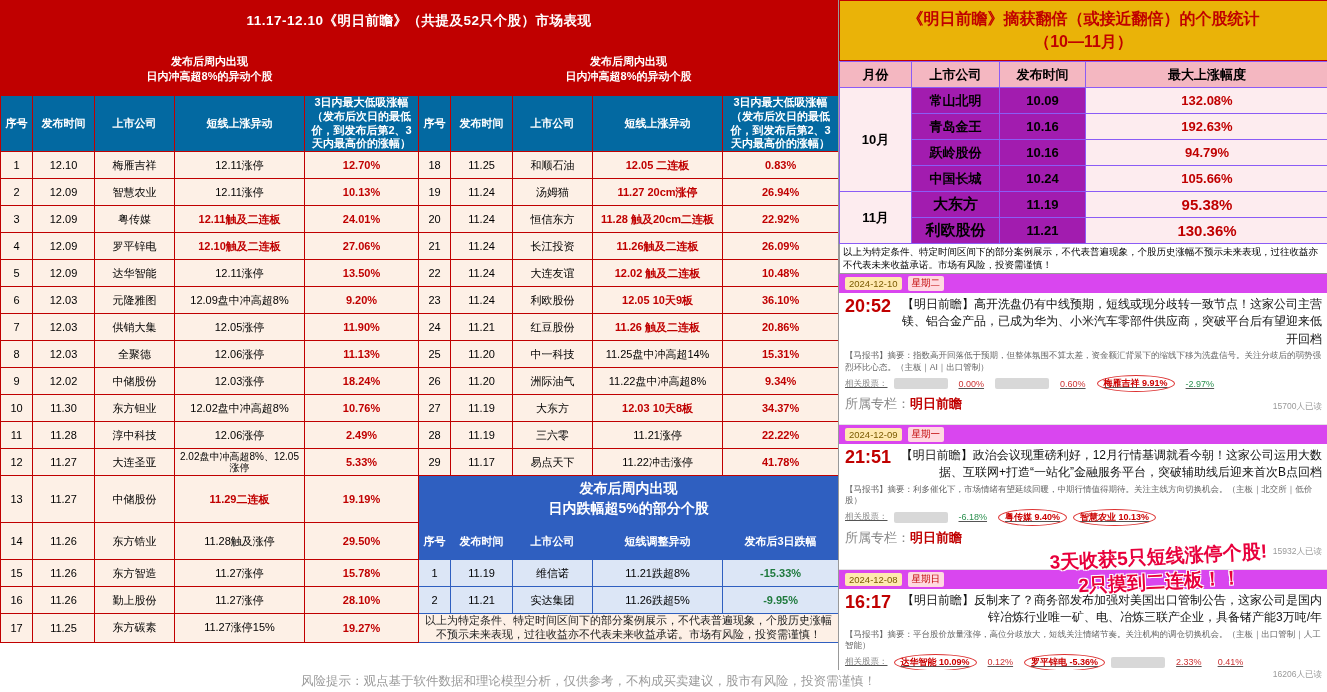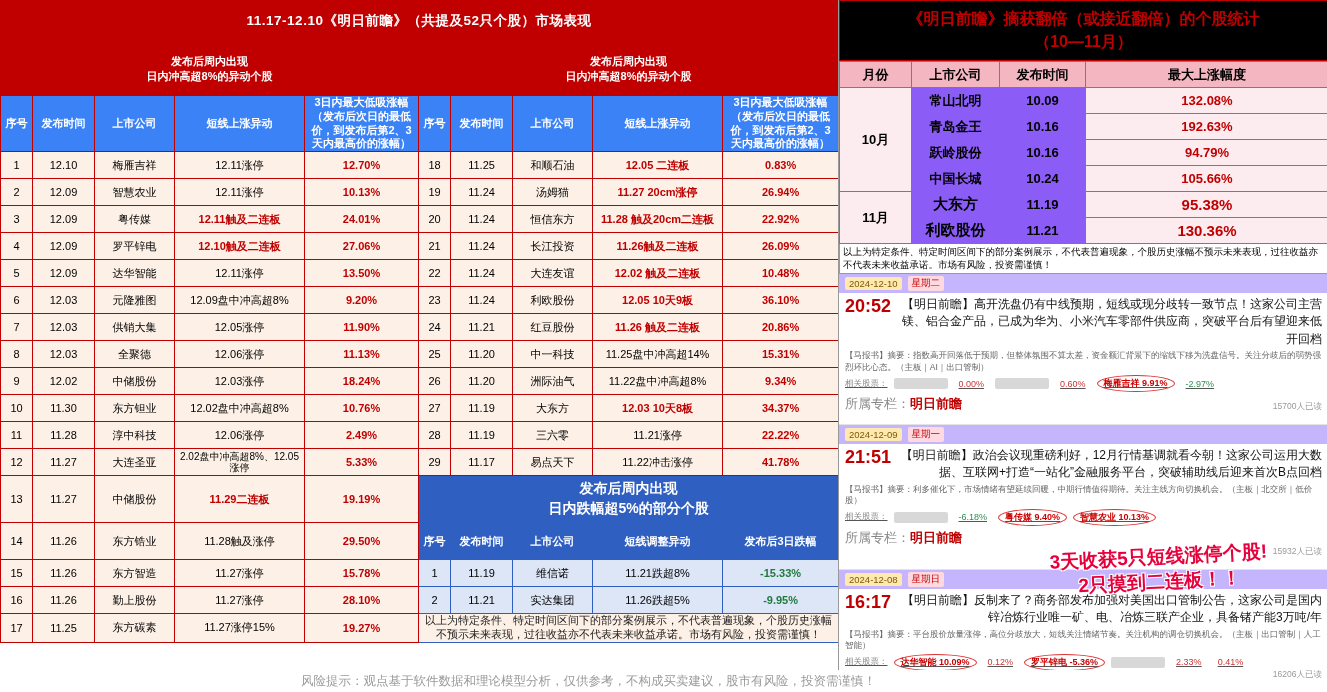--- a/index.html
+++ b/index.html
@@ -21,47 +21,47 @@
     background:#c00000;color:#fff;font-weight:bold;font-size:13.5px;
     text-align:center;height:40px;line-height:40px;letter-spacing:.5px;
     border:1px solid #c00000;
   }
   table{border-collapse:collapse;}
   .lt{width:838px;table-layout:fixed;}
   .lt td,.lt th{border:1px solid #c00000;padding:0 2px;text-align:center;vertical-align:middle;font-size:11px;}
   .hdr-red{background:#c00000;color:#fff;font-weight:bold;}
   .hdr-big{font-size:15px;font-weight:bold;line-height:1.35;}
   .hdr-small{font-size:10px;font-weight:bold;line-height:1.2;}
-  .colhdr{background:#3b82f6;color:#fff;font-weight:bold;font-size:11px;line-height:1.25;height:46px;}
+  .colhdr{background:#0369a1;color:#fff;font-weight:bold;font-size:11px;line-height:1.25;height:46px;}
   .cell{background:#fdf0e6;height:26px;}
   .red-b{color:#c00000;font-weight:bold;}
   .blue-hdr{background:#2f5fc0;color:#fff;font-weight:bold;}
   .blue-col{background:#2f5fc0;color:#fff;font-weight:bold;font-size:11px;}
   .blue-cell{background:#dce6f6;height:26px;}
   .green{color:#1f7a3d;font-weight:bold;}
   .note{
     background:#fdf0e6;font-size:9px;line-height:1.25;text-align:left;padding:3px 4px;color:#222;
   }
 
   
   .rt-title{
-    background:#000000;border:1px solid #c00000;color:#c00000;font-weight:bold;
+    background:#eab308;border:1px solid #c00000;color:#c00000;font-weight:bold;
     text-align:center;font-size:16px;line-height:1.45;padding:6px 2px 7px;
   }
   .rtab{width:489px;table-layout:fixed;}
   .rtab td{border:1px solid #8b5cf6;text-align:center;font-size:13px;height:23px;}
   .rhdr{background:#f4b7c1;color:#000;font-weight:bold;font-size:14px;}
-  .rcell{background:#8b5cf6;font-weight:bold;margin-top:42px;}
+  .rcell{background:#a21caf;font-weight:bold;margin-top:42px;}
   .rred{background:#fdecef;color:#c00000;font-weight:bold;}
   .rmonth{background:#fdecef;font-weight:bold;font-size:15px;}
   .rnote{font-size:9.5px;line-height:1.3;padding:2px 3px;border:1px solid #999;border-top:none;background:#fff;text-align:left;}
 
   
   .card{border-bottom:1px solid #e3e3e3;background:#fff;position:relative;padding:0 0 2px 0;}
-  .card-date{display:flex;align-items:center;gap:6px;background:#c4b5fd;padding:2px 6px;}
+  .card-date{display:flex;align-items:center;gap:6px;background:#d946ef;padding:2px 6px;}
   .date-chip{background:#ffe9b0;color:#7a5a00;font-size:9.5px;padding:1px 4px;border-radius:2px;}
   .week-chip{background:#ffd9e0;color:#c00000;font-size:9.5px;padding:1px 4px;border-radius:2px;}
   .card-body{display:flex;padding:3px 6px 0 6px;gap:4px;}
   .tm{color:#c00000;font-weight:bold;font-size:18px;white-space:nowrap;}
   .ctext{font-size:12px;line-height:1.45;font-weight:normal;color:#111;text-align:right;}
   .summary{font-size:8.5px;color:#666;line-height:1.35;padding:2px 6px 0 6px;}
   .stocks{display:flex;align-items:center;gap:6px;padding:2px 6px;font-size:9px;color:#555;text-decoration:underline;}
   .slabel{color:#888;font-size:8.5px;white-space:nowrap;}
   .chip{display:inline-block;padding:1px 5px;border-radius:9px;font-size:9px;}
   .chip-red{color:#c33;}

